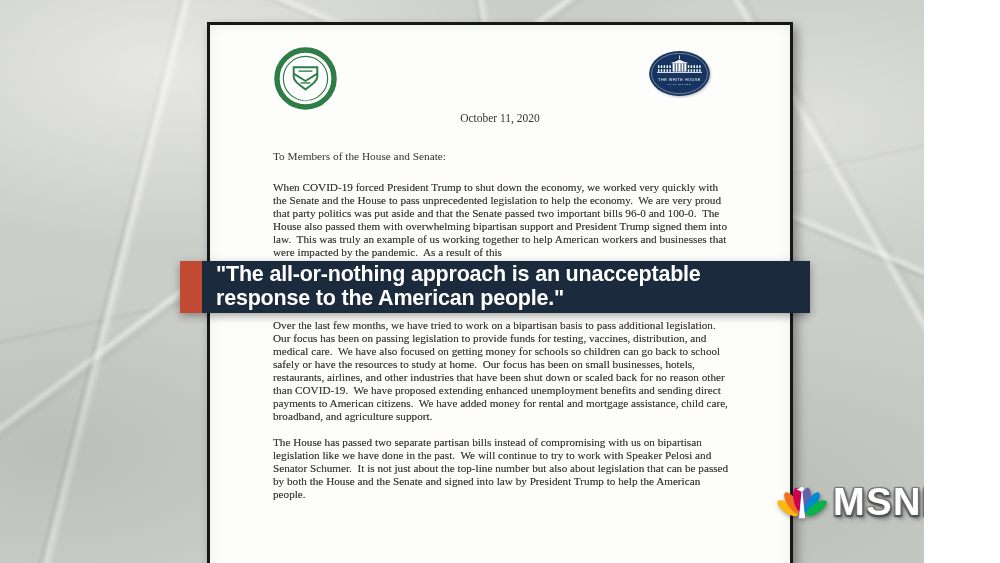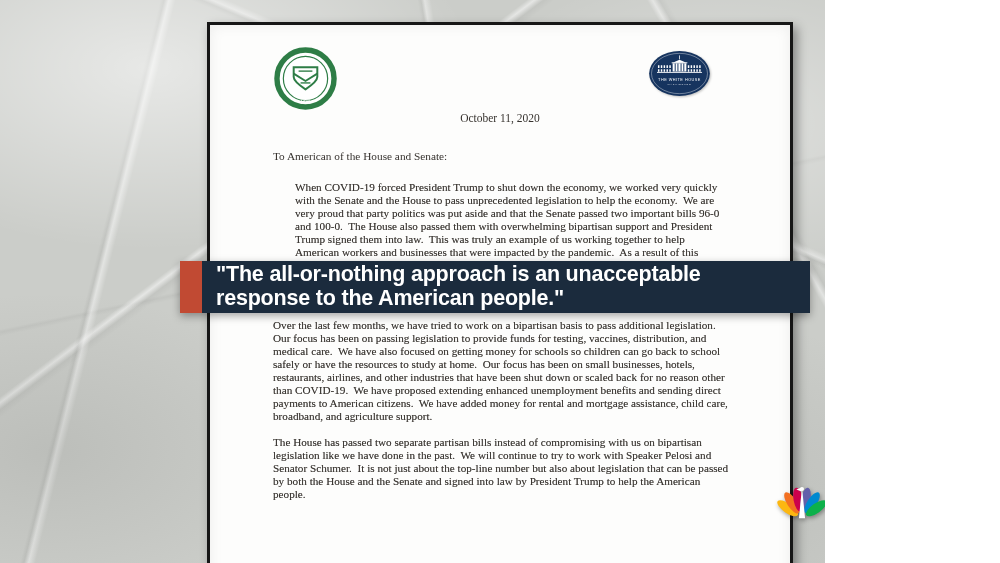--- a/index.html
+++ b/index.html
@@ -1,20 +1,20 @@
 <!DOCTYPE html>
 <html><head>
 <meta charset="utf-8">
 <style>
   html,body{margin:0;padding:0;}
   body{width:1000px;height:563px;overflow:hidden;font-family:"Liberation Sans",sans-serif;}
 
   
   .stage{
-    position:relative;width:825px;height:563px;overflow:hidden;
+    position:relative;width:924px;height:563px;overflow:hidden;
     background-color:#cbcdc9;
     background-image:
       radial-gradient(ellipse 55% 45% at 18% 12%, rgba(255,255,255,.55), transparent 72%),
       radial-gradient(ellipse 45% 40% at 88% 22%, rgba(255,255,255,.38), transparent 70%),
       radial-gradient(ellipse 60% 45% at 78% 88%, rgba(120,122,118,.20), transparent 72%),
       radial-gradient(ellipse 45% 40% at 6% 80%, rgba(120,122,118,.18), transparent 70%),
       linear-gradient(104deg, transparent 16.6%, rgba(0,0,0,.05) 17%, rgba(255,255,255,.45) 17.5%, transparent 18.2%),
       linear-gradient(81deg, transparent 55.4%, rgba(0,0,0,.045) 55.8%, rgba(255,255,255,.4) 56.2%, transparent 56.9%),
       linear-gradient(143deg, transparent 33.5%, rgba(255,255,255,.5) 34%, rgba(0,0,0,.04) 34.6%, transparent 35.3%),
       linear-gradient(23deg, transparent 70.5%, rgba(0,0,0,.05) 71%, rgba(255,255,255,.4) 71.5%, transparent 72.2%),
@@ -30,21 +30,21 @@
   }
   .seal-treasury{position:absolute;left:64px;top:22px;}
   .seal-wh{position:absolute;left:438px;top:25px;filter:drop-shadow(1px 1px 1px rgba(0,0,0,.25));}
   .letter-date{position:absolute;left:0;top:87px;width:100%;text-align:center;
     font-family:"Liberation Serif",serif;font-size:11.5px;color:#37332f;}
   .salutation{position:absolute;left:63px;top:125px;
     font-family:"Liberation Serif",serif;font-size:11.3px;color:#37332f;}
   .letter-body{position:absolute;left:63px;top:156px;width:458px;}
   .para{margin:0 0 13px 0;font-family:"Liberation Serif",serif;font-size:11.2px;
     line-height:13px;color:#3a3632;white-space:pre-wrap;text-shadow:0 0 .4px rgba(58,54,50,.55);}
-  .para.behind-banner{margin-bottom:60px;margin-left:22px;}
+  .para.behind-banner{margin-bottom:60px;}
 
   
   .quote{position:absolute;left:180px;top:261px;display:flex;height:52px;
     filter:drop-shadow(0 3px 4px rgba(0,0,0,.35));}
   .quote-bar{width:22px;height:52px;background:#c14a33;}
   .quote-panel{width:580px;height:48px;background:#1b2b3d;color:#ffffff;
     padding:2px 14px;font-weight:700;font-size:21.5px;line-height:23.5px;letter-spacing:-.2px;}
 
   
   .msnbc{position:absolute;left:774px;top:482px;display:flex;align-items:center;}
@@ -92,21 +92,21 @@
         <line x1="10" y1="17" x2="23.5" y2="17" stroke-dasharray="1.5 1.4"></line>
         <line x1="40.5" y1="17" x2="54" y2="17" stroke-dasharray="1.5 1.4"></line>
         <line x1="10" y1="21" x2="23.5" y2="21" stroke-dasharray="1.5 1.4"></line>
         <line x1="40.5" y1="21" x2="54" y2="21" stroke-dasharray="1.5 1.4"></line>
       </g>
       <text x="32" y="31.5" text-anchor="middle" font-size="3.9" letter-spacing="0.5" fill="#ffffff">THE WHITE HOUSE</text>
       <text x="32" y="36" text-anchor="middle" font-size="2.4" letter-spacing="0.8" fill="#ffffff" opacity="0.85">WASHINGTON</text>
     </svg>
 
     <div class="letter-date">October 11, 2020</div>
-    <div class="salutation">To American of the House and Senate:</div>
+    <div class="salutation">To Members of the House and Senate:</div>
 
     <div class="letter-body">
       <p class="para behind-banner">When COVID-19 forced President Trump to shut down the economy, we worked very quickly with the Senate and the House to pass unprecedented legislation to help the economy.  We are very proud that party politics was put aside and that the Senate passed two important bills 96-0 and 100-0.  The House also passed them with overwhelming bipartisan support and President Trump signed them into law.  This was truly an example of us working together to help American workers and businesses that were impacted by the pandemic.  As a result of this</p>
       <p class="para">Over the last few months, we have tried to work on a bipartisan basis to pass additional legislation.  Our focus has been on passing legislation to provide funds for testing, vaccines, distribution, and medical care.  We have also focused on getting money for schools so children can go back to school safely or have the resources to study at home.  Our focus has been on small businesses, hotels, restaurants, airlines, and other industries that have been shut down or scaled back for no reason other than COVID-19.  We have proposed extending enhanced unemployment benefits and sending direct payments to American citizens.  We have added money for rental and mortgage assistance, child care, broadband, and agriculture support.</p>
       <p class="para">The House has passed two separate partisan bills instead of compromising with us on bipartisan legislation like we have done in the past.  We will continue to try to work with Speaker Pelosi and Senator Schumer.  It is not just about the top-line number but also about legislation that can be passed by both the House and the Senate and signed into law by President Trump to help the American people.</p>
     </div>
   </div>
 
   <div class="quote">
     <div class="quote-bar"></div>

